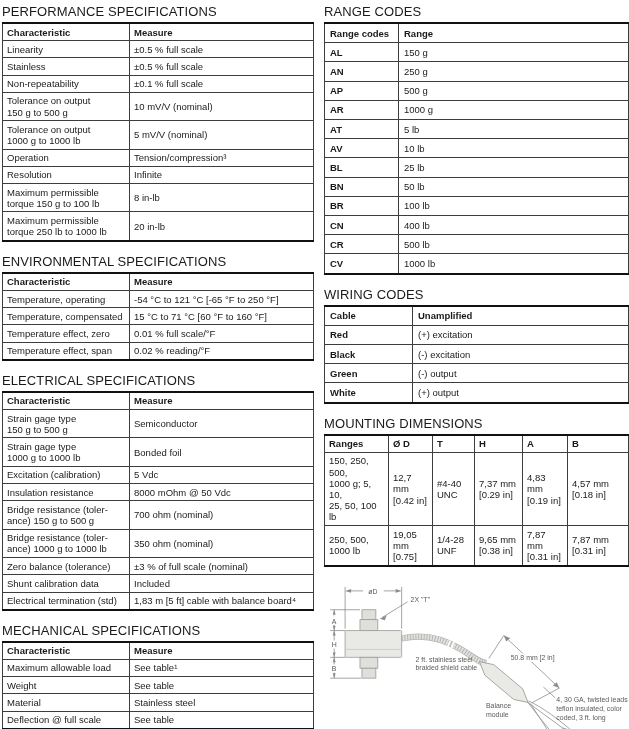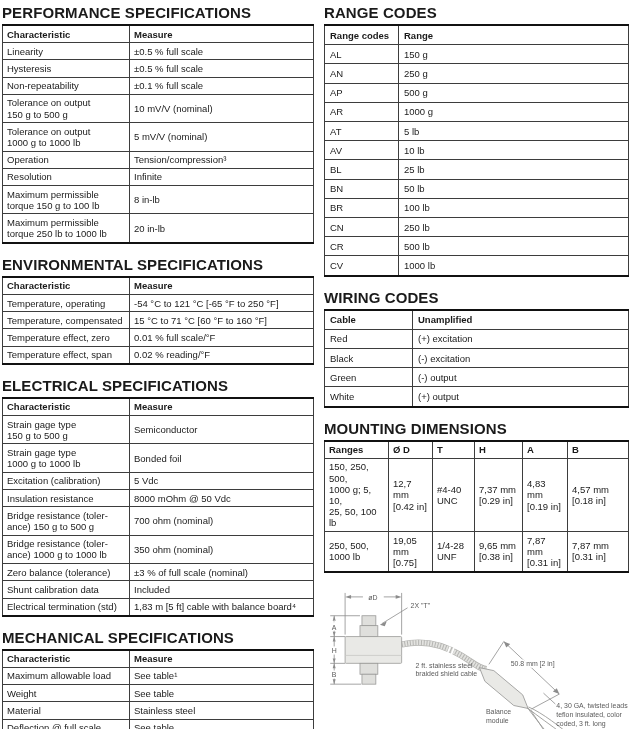--- a/index.html
+++ b/index.html
@@ -8,36 +8,36 @@
     width:629px; height:729px; overflow:hidden;
     font-family:"Liberation Sans","DejaVu Sans",sans-serif;
     color:#1a1a1a; padding:4px 2px 0 2px;
   }
   .columns { display:flex; gap:10px; }
   .col-left  { width:312px; flex:0 0 312px; }
   .col-right { width:305px; flex:0 0 305px; }
 
   .spec-section { margin-bottom:12px; }
   .sec-title {
-    font-size:15px; font-weight:bold; margin:0 0 3px 0;
+    font-size:13px; font-weight:normal; margin:0 0 3px 0;
     letter-spacing:.1px;
   }
   table.spec {
     width:100%; border-collapse:collapse; table-layout:fixed;
     font-size:9.5px; line-height:1.18;
     border-top:2px solid #111; border-bottom:2px solid #111;
   }
   table.spec th, table.spec td {
     border:1px solid #3d3d3d; padding:2.5px 4px;
     text-align:left; vertical-align:middle; white-space:pre-line;
     overflow:hidden;
   }
   table.spec th { font-weight:bold; }
   table.spec.roomy th, table.spec.roomy td { padding:3.5px 5px; }
-  td.b { font-weight:normal; }
+  td.b { font-weight:bold; }
 
   
   col.c-char  { width:127px; }
   col.c-code  { width:74px;  }
   col.c-cable { width:88px;  }
   col.m0 { width:64px; } col.m1 { width:44px; } col.m2 { width:42px; }
   col.m3 { width:48px; } col.m4 { width:45px; }
 
   .diagram-wrap { margin-top:4px; }
   svg { display:block; }
@@ -68,21 +68,21 @@
           <th>Characteristic</th>
           <th>Measure</th>
         </tr>
           </thead>
         <tbody>
             <tr>
               <td>Linearity</td>
               <td>±0.5 % full scale</td>
             </tr>
             <tr>
-              <td>Hysteresis</td>
+              <td>Stainless</td>
               <td>±0.5 % full scale</td>
             </tr>
             <tr>
               <td>Non-repeatability</td>
               <td>±0.1 % full scale</td>
             </tr>
             <tr>
               <td>Tolerance on output
 150 g to 500 g</td>
               <td>10 mV/V (nominal)</td>
@@ -289,21 +289,21 @@
             <tr>
               <td class="b">BN</td>
               <td>50 lb</td>
             </tr>
             <tr>
               <td class="b">BR</td>
               <td>100 lb</td>
             </tr>
             <tr>
               <td class="b">CN</td>
-              <td>250 lb</td>
+              <td>400 lb</td>
             </tr>
             <tr>
               <td class="b">CR</td>
               <td>500 lb</td>
             </tr>
             <tr>
               <td class="b">CV</td>
               <td>1000 lb</td>
             </tr>
           </tbody>

